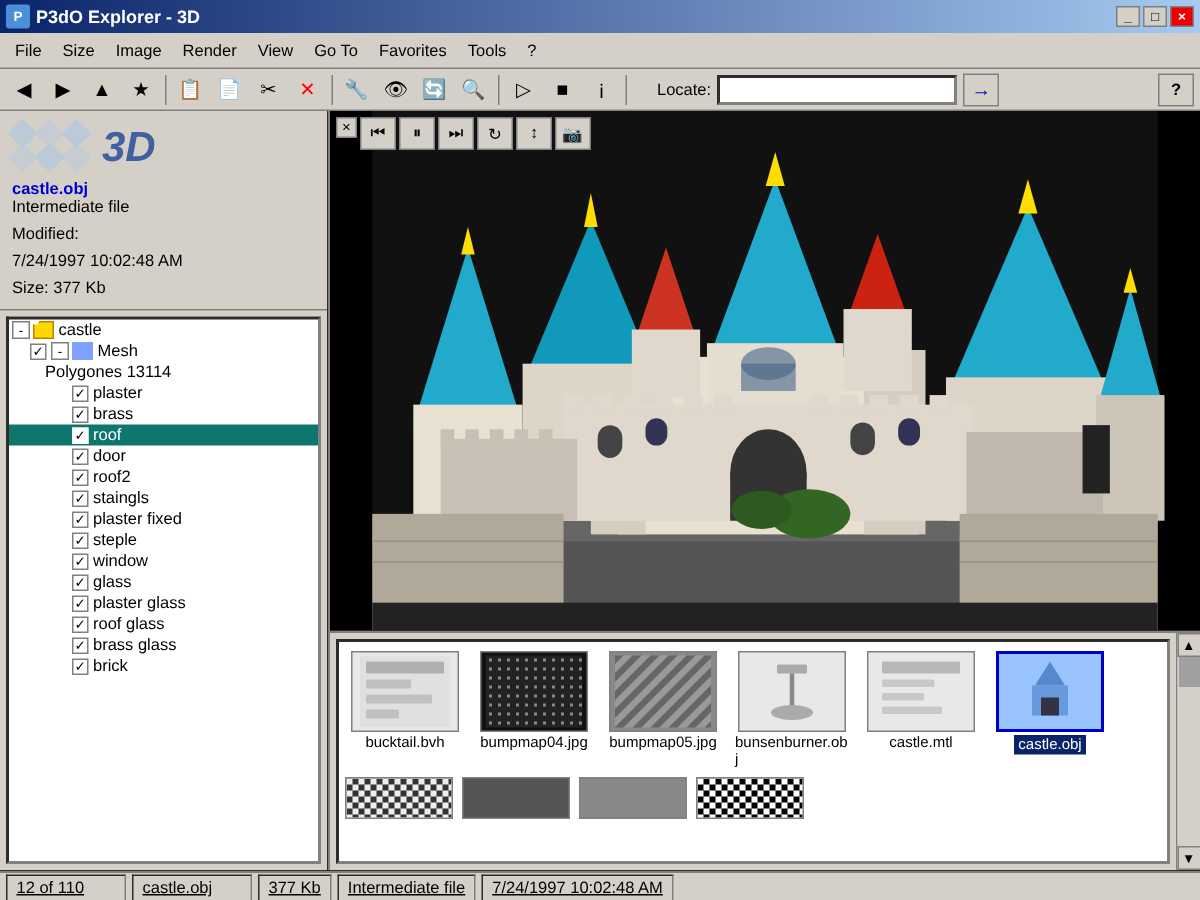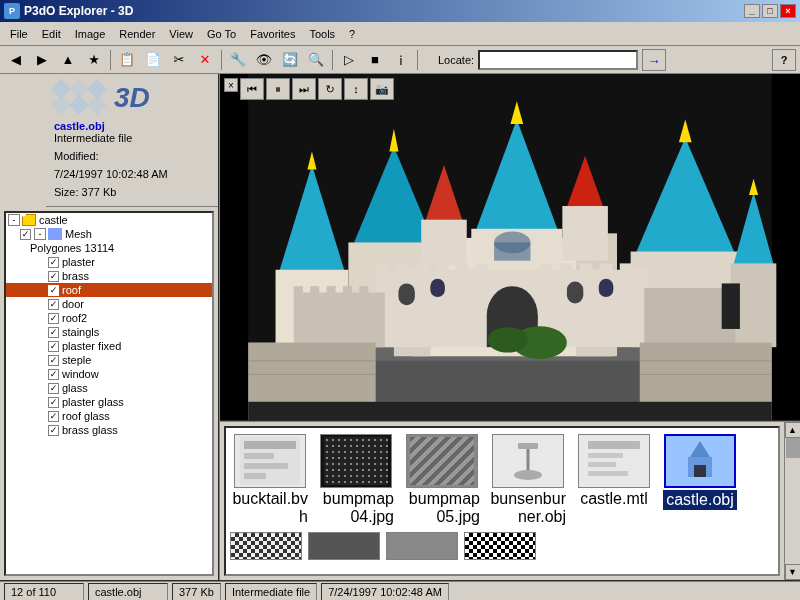--- a/index.html
+++ b/index.html
@@ -93,21 +93,20 @@
       background: #d4d0c8;
       border-right: 2px groove #808080;
       display: flex;
       flex-direction: column;
       overflow: hidden;
     }
     .left-top {
       padding: 8px;
       border-bottom: 1px solid #808080;
       min-height: 100px;
-      margin-left: 46px;
     }
     .logo-area {
       display: flex;
       align-items: flex-start;
       gap: 8px;
       margin-bottom: 6px;
     }
     .logo-diamonds {
       display: grid;
       grid-template-columns: repeat(3, 16px);
@@ -140,21 +139,21 @@
       margin: 4px;
       font-size: 11px;
     }
     .tree-item {
       display: flex;
       align-items: center;
       padding: 1px 2px;
       cursor: pointer;
       white-space: nowrap;
     }
-    .tree-item.selected { background: #c2410c; color: white; }
+    .tree-item.selected { background: #0f766e; color: white; }
     .tree-item.selected .cb { border-color: white; }
     .tree-indent-0 { padding-left: 2px; }
     .tree-indent-1 { padding-left: 14px; }
     .tree-indent-2 { padding-left: 24px; }
     .tree-indent-3 { padding-left: 42px; }
     .expand-icon { width: 12px; height: 12px; border: 1px solid #808080; background: white; color: black; display: inline-flex; align-items: center; justify-content: center; font-size: 9px; margin-right: 2px; flex-shrink: 0; }
     .folder-icon { width: 14px; height: 12px; background: #ffd700; border: 1px solid #c08000; margin-right: 3px; flex-shrink: 0; clip-path: polygon(0 20%, 20% 20%, 30% 0, 100% 0, 100% 100%, 0 100%); }
     .mesh-icon { width: 14px; height: 12px; background: #80a0ff; margin-right: 3px; flex-shrink: 0; }
     .cb {
       width: 11px; height: 11px; border: 1px solid #808080;
@@ -249,22 +248,22 @@
     .file-thumb.selected .thumb-label { background: #0a246a; color: white; }
     .thumb-img {
       width: 72px; height: 54px;
       border: 1px solid #808080;
       background: #d4d0c8;
       display: flex; align-items: center; justify-content: center;
       overflow: hidden;
       font-size: 8px;
     }
     .thumb-label {
-      font-size: 16px;
-      text-align: right;
+      font-size: 10px;
+      text-align: left;
       margin-top: 2px;
       word-break: break-all;
       max-width: 76px;
     }
     .scroll-bar-right {
       width: 16px;
       background: #d4d0c8;
       border-left: 1px solid #808080;
       display: flex; flex-direction: column; align-items: center;
     }
@@ -281,20 +280,21 @@
       gap: 4px;
       font-size: 11px;
     }
     .status-item {
       border: 1px inset #808080;
       padding: 1px 6px;
       height: 18px;
       display: flex;
       align-items: center;
       background: #d4d0c8;
+      text-decoration: underline;
     }
     .status-item.wide { min-width: 80px; }
 
     
     .bvh-thumb { background: #e8e8e8; display: flex; align-items: center; justify-content: center; }
     .obj-thumb { background: #e8e8e8; }
     .mtl-thumb { background: #e8e8e8; }
     .castle-obj-thumb { background: #99c4ff; }
 
     
@@ -315,21 +315,21 @@
   </div>
   <div class="title-bar-buttons">
     <div class="title-btn">_</div>
     <div class="title-btn">□</div>
     <div class="title-btn" style="background:#e00;color:white;">×</div>
   </div>
 </div>
 
 <div class="menu-bar">
   <span class="menu-item">File</span>
-  <span class="menu-item">Edit</span>
+  <span class="menu-item">Size</span>
   <span class="menu-item">Image</span>
   <span class="menu-item">Render</span>
   <span class="menu-item">View</span>
   <span class="menu-item">Go To</span>
   <span class="menu-item">Favorites</span>
   <span class="menu-item">Tools</span>
   <span class="menu-item">?</span>
 </div>
 
 <div class="toolbar">
@@ -463,20 +463,24 @@
       <div class="tree-item tree-indent-3">
         <div class="cb checked"></div>
         <span class="tree-label">roof glass</span>
       </div>
 
       <div class="tree-item tree-indent-3">
         <div class="cb checked"></div>
         <span class="tree-label">brass glass</span>
       </div>
 
+      <div class="tree-item tree-indent-3">
+        <div class="cb checked"></div>
+        <span class="tree-label">brick</span>
+      </div>
     </div>
   </div>
 
   <div class="right-panel">
 
     <div class="viewer-3d">
 
       <div class="viewer-toolbar">
         <div class="close-x">×</div>
         <div class="viewer-btn">⏮</div>

